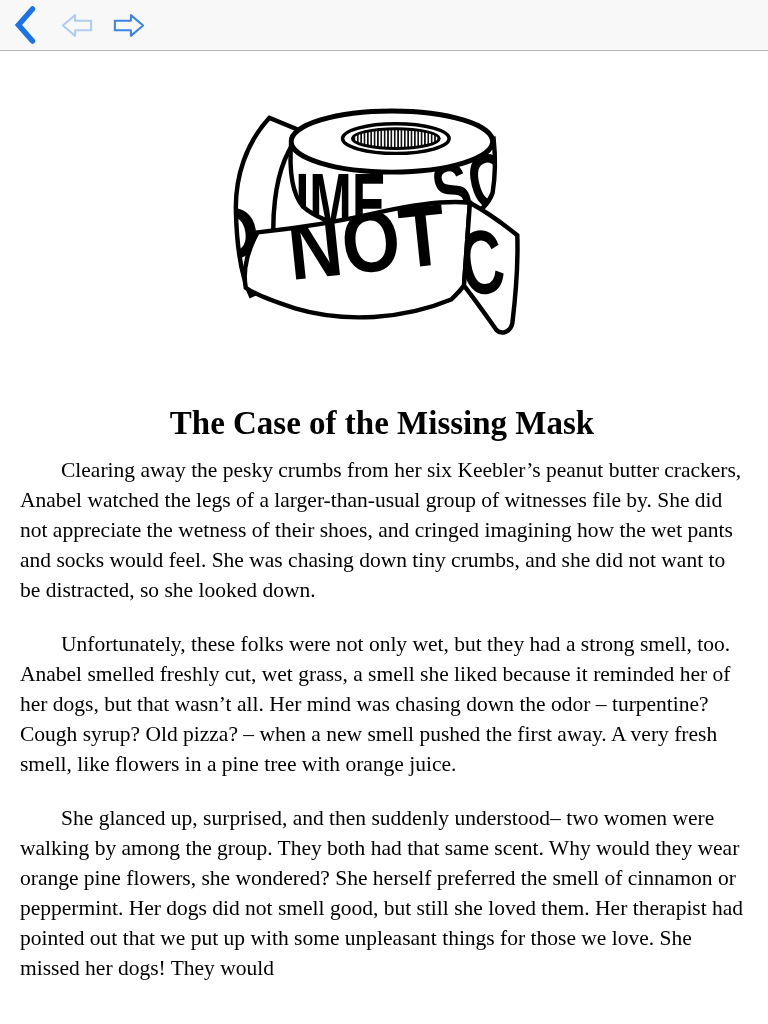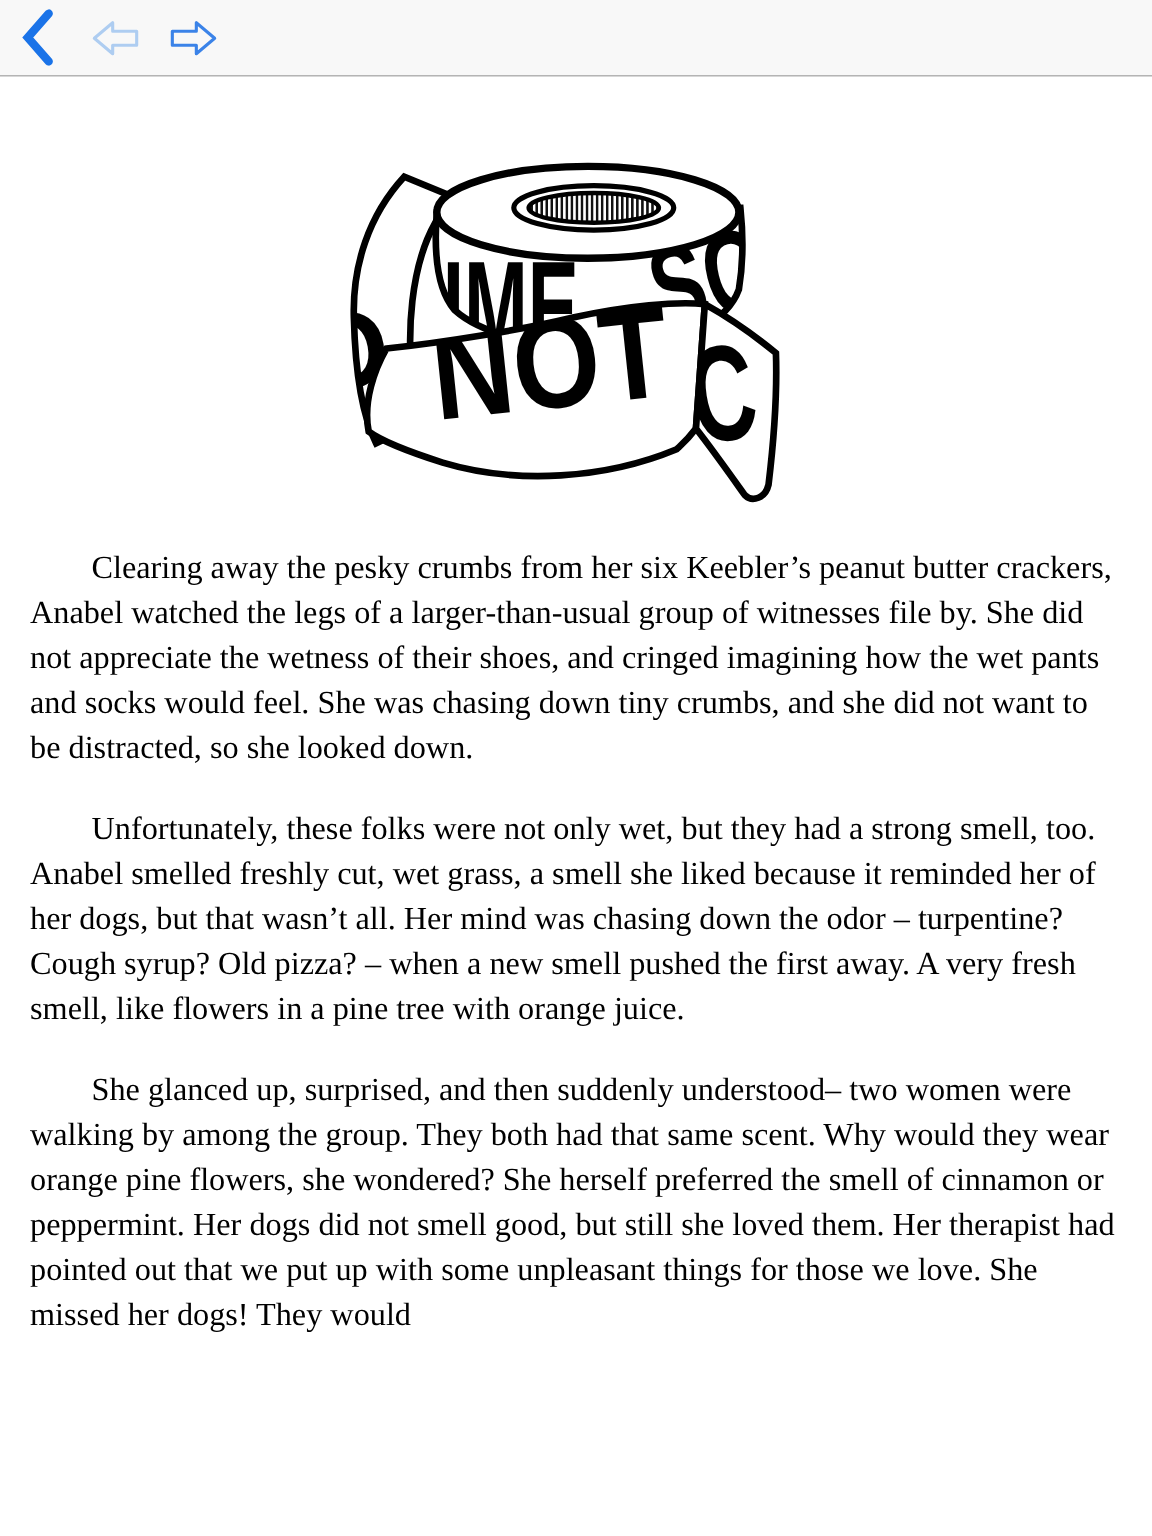--- a/index.html
+++ b/index.html
@@ -36,21 +36,21 @@
     text-align: center;
     margin: 64px 24px 0 20px;
   }
   .body-text { padding: 0 23px 0 20px; }
   .body-text p {
     font-size: 21.5px; line-height: 30px;
     margin: 24px 0 0 0;
     text-indent: 41px;
     text-align: left;
   }
-  .body-text p.first { margin-top: 24px; }
+  .body-text p.first { margin-top: 12px; }
 </style>
 </head>
 <body>
 
 <header class="toolbar">
   <button class="nav-btn btn-back" aria-label="Back">
     <svg width="24" height="38" viewBox="0 0 24 38">
       <path d="M19.5 3 L5.5 19 L19.5 35" fill="none" stroke="#1a73e8" stroke-width="5.5" stroke-linecap="round" stroke-linejoin="miter"></path>
     </svg>
   </button>
@@ -105,20 +105,21 @@
     <path d="M32 128 C70 124 120 116 158 107 C195 99 228 96 247 98 L241 182 C235 190 230 194 228 196 C180 216 120 220 70 205 C45 197 28 190 20 184 C16 164 24 142 32 128 Z" fill="#fff" stroke="#000" stroke-width="4.5"></path>
     <path d="M247 98 C265 108 284 122 295 131 C296 160 293 195 290 220 C288 229 279 232 274 227 C264 213 252 196 241 182 Z" fill="#fff" stroke="#000" stroke-width="4.5"></path>
     <g clip-path="url(#clipRibbon)">
       <text x="66" y="176" font-size="88" textLength="160" lengthAdjust="spacingAndGlyphs" transform="rotate(-6 68 176)">NOT</text>
     </g>
     <g clip-path="url(#clipTail)">
       <text x="242" y="193" font-size="92" textLength="44" lengthAdjust="spacingAndGlyphs" transform="rotate(-9 243 193)">C</text>
     </g>
   </svg>
 
+  <h1 class="story-title">The Case of the Missing Mask</h1>
 
   <div class="body-text">
     <p class="first">Clearing away the pesky crumbs from her six Keebler’s peanut butter crackers, Anabel watched the legs of a larger-than-usual group of witnesses file by. She did not appreciate the wetness of their shoes, and cringed imagining how the wet pants and socks would feel. She was chasing down tiny crumbs, and she did not want to be distracted, so she looked down.</p>
     <p>Unfortunately, these folks were not only wet, but they had a strong smell, too. Anabel smelled freshly cut, wet grass, a smell she liked because it reminded her of her dogs, but that wasn’t all. Her mind was chasing down the odor – turpentine? Cough syrup? Old pizza? – when a new smell pushed the first away. A very fresh smell, like flowers in a pine tree with orange juice.</p>
     <p>She glanced up, surprised, and then suddenly understood– two women were walking by among the group. They both had that same scent. Why would they wear orange pine flowers, she wondered? She herself preferred the smell of cinnamon or peppermint. Her dogs did not smell good, but still she loved them. Her therapist had pointed out that we put up with some unpleasant things for those we love. She missed her dogs! They would</p>
   </div>
 
 </main>
 
 </body></html>

